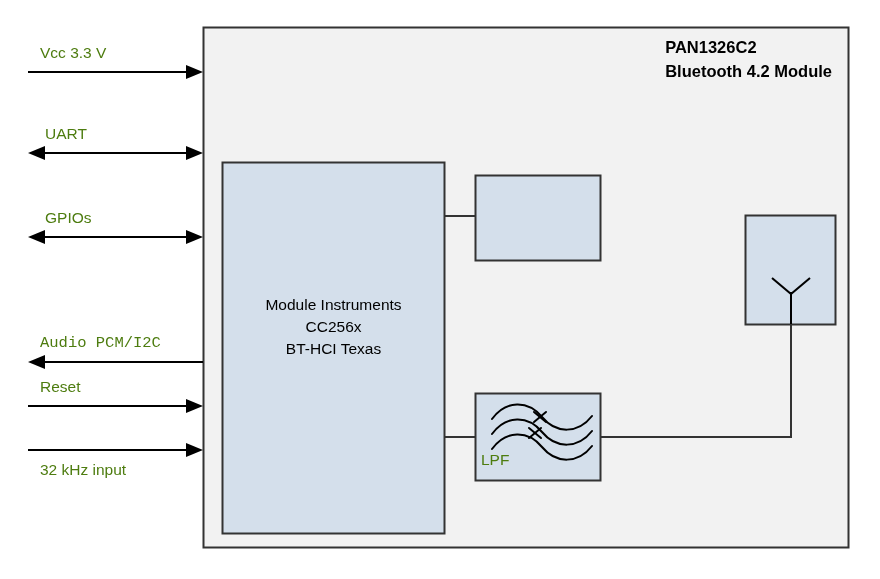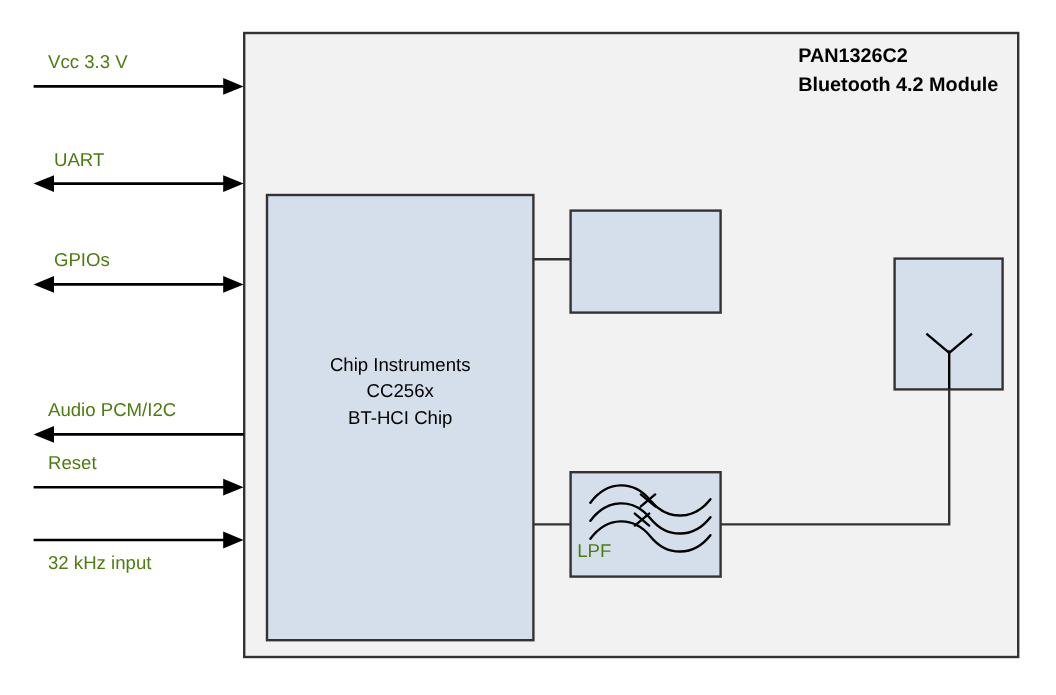--- a/index.html
+++ b/index.html
@@ -127,27 +127,27 @@
   </svg>
 
   <div class="module-title">
     <div>PAN1326C2</div>
     <div>Bluetooth 4.2 Module</div>
   </div>
 
   <div class="lbl signal-label" style="left:40px; top:44px;">Vcc 3.3 V</div>
   <div class="lbl signal-label" style="left:45px; top:125px;">UART</div>
   <div class="lbl signal-label" style="left:45px; top:209px;">GPIOs</div>
-  <div class="lbl signal-label" style="left:40px; top:334px;">Audio PCM/I2C</div>
+  <div class="lbl signal-label" style="left:40px; top:334px;font-family:Liberation Mono, monospace;">Audio PCM/I2C</div>
   <div class="lbl signal-label" style="left:40px; top:378px;">Reset</div>
   <div class="lbl signal-label" style="left:40px; top:422px;margin-top:39px;">32 kHz input</div>
 
   <div class="block-label" style="left:222px; top:294px; width:223px;">
-    <span>Chip Instruments</span>
+    <span>Module Instruments</span>
     <span>CC256x</span>
-    <span>BT-HCI Chip</span>
+    <span>BT-HCI Texas</span>
   </div>
 
 
 
   <div class="lbl" style="left:481px; top:451px;">LPF</div>
 
 </div>
 
 </body></html>

